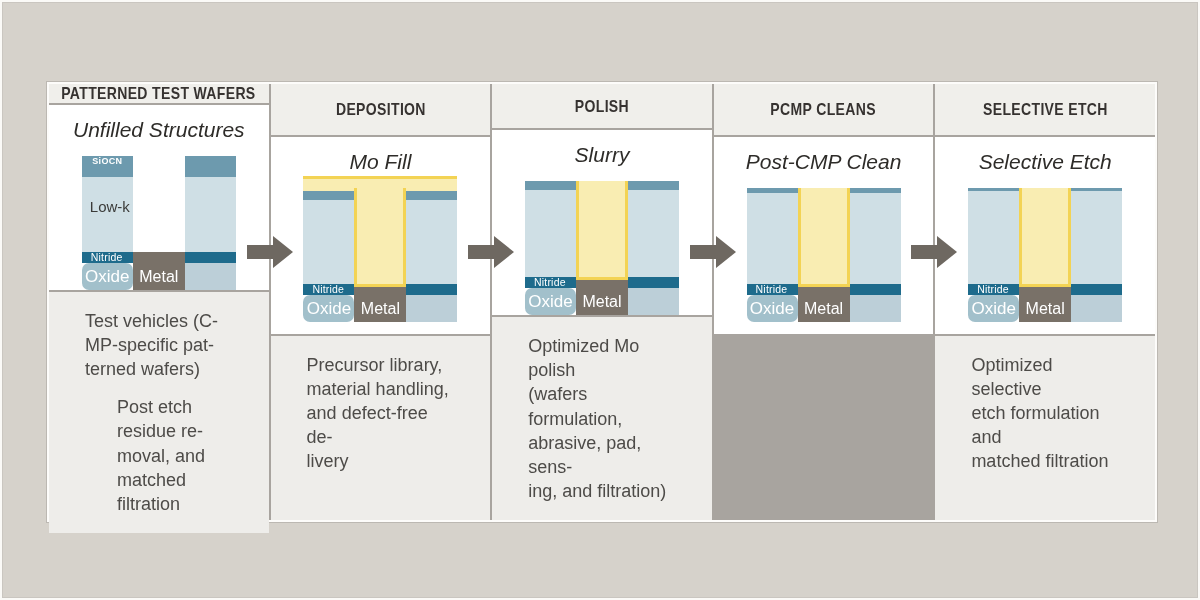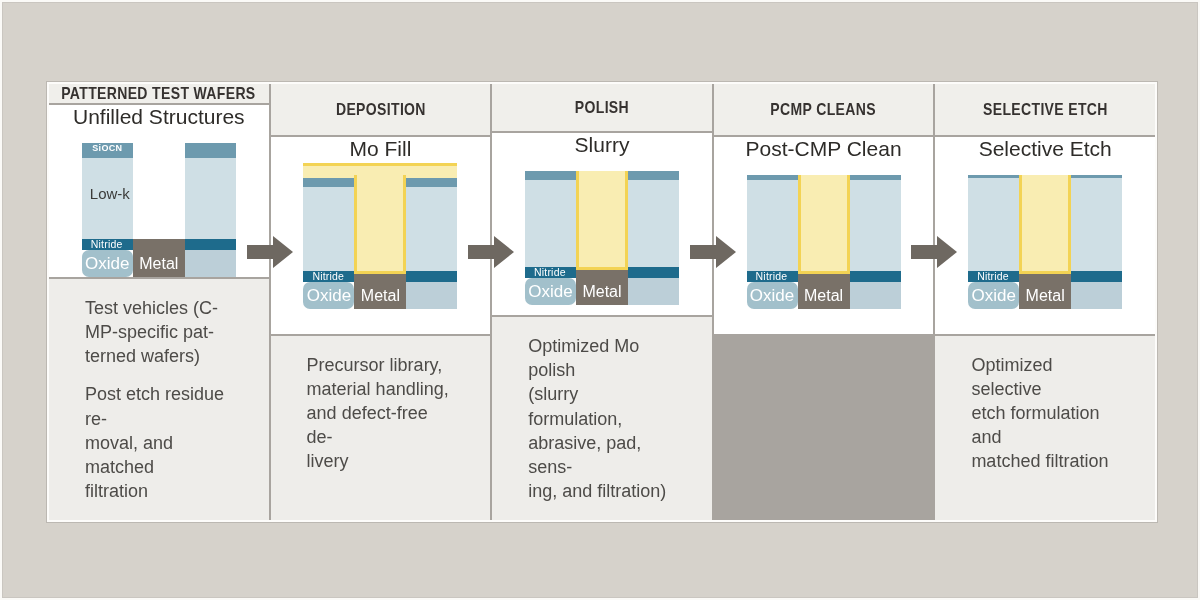--- a/index.html
+++ b/index.html
@@ -24,40 +24,40 @@
   }
   .cell-header .hdr-text {
     display:inline-block; transform:scaleX(0.85);
     font-size:16.5px; font-weight:700; letter-spacing:0.4px;
     color:#363230; white-space:nowrap;
   }
   .cell-middle { height:197px; background:#ffffff; position:relative; overflow:visible; }
   .cell-bottom { flex:1 1 auto; background:#eeedea; padding:17px 36px; }
 
   .subtitle {
-    text-align:center; font-size:21px; color:#2e2c29;
+    margin-top:13px; text-align:center; font-size:21px; color:#2e2c29;font-style:italic;
   }
 
   .cell-bottom p {
     white-space:pre-line; font-size:18px; line-height:1.34; color:#4d4b48;
   }
-  .cell-bottom p + p { margin-top:14px; }
+  .cell-bottom p + p { margin-top:14px;margin-left:32px; }
   .cell-bottom p:empty { display:none; }
 
   
   .diagram { position:relative; width:154px; height:134px; margin:14px auto 0; }
   .diagram.has-blanket { height:146px; margin-top:2px; }
 
   .pillar { position:absolute; top:0; bottom:38px; background:#cfdfe5; }
   .pillar.left  { left:0;  width:51px; }
   .pillar.right { right:0; width:51px; }
   .has-blanket .pillar { top:12px; }
 
   .siocn { position:absolute; top:0; left:0; right:0; background:#6d9aae; }
-  .d1 .siocn { height:15px; }
+  .d1 .siocn { height:21px; }
   .d2 .siocn { height:9px; }
   .d3 .siocn { height:9px; }
   .d4 .siocn { height:5px; }
   .d5 .siocn { height:3px; }
   .siocn span {
     display:block; text-align:center; font-size:9px; font-weight:700;
     color:#ffffff; line-height:11px; letter-spacing:0.3px;
   }
 
   .nitride {
@@ -210,21 +210,21 @@
             <span>Oxide</span>
           </div>
           <div class="oxide-r"></div>
           <div class="metal">
             <span>Metal</span>
           </div>
         </div>
       </div>
       <div class="cell-bottom">
         <p>Optimized Mo polish
-(slurry formulation,
+(wafers formulation,
 abrasive, pad, sens-
 ing, and filtration)</p>
 
       </div>
     </div>
 
     <div class="col">
       <div class="cell-header">
         <span class="hdr-text">PCMP CLEANS</span>
       </div>

